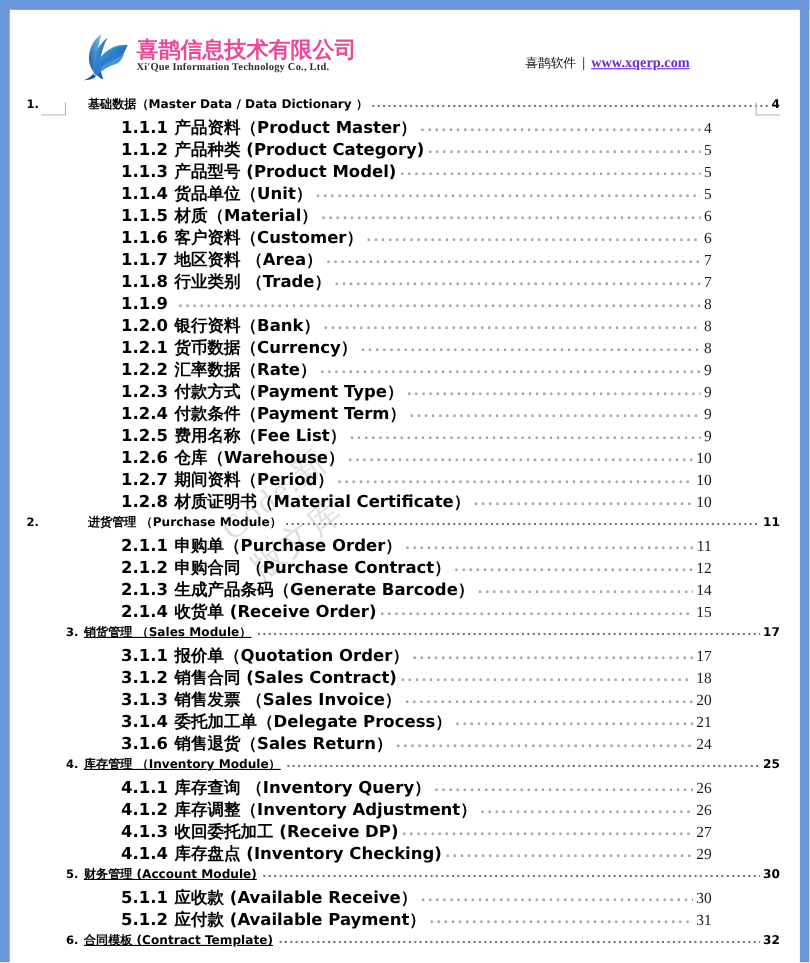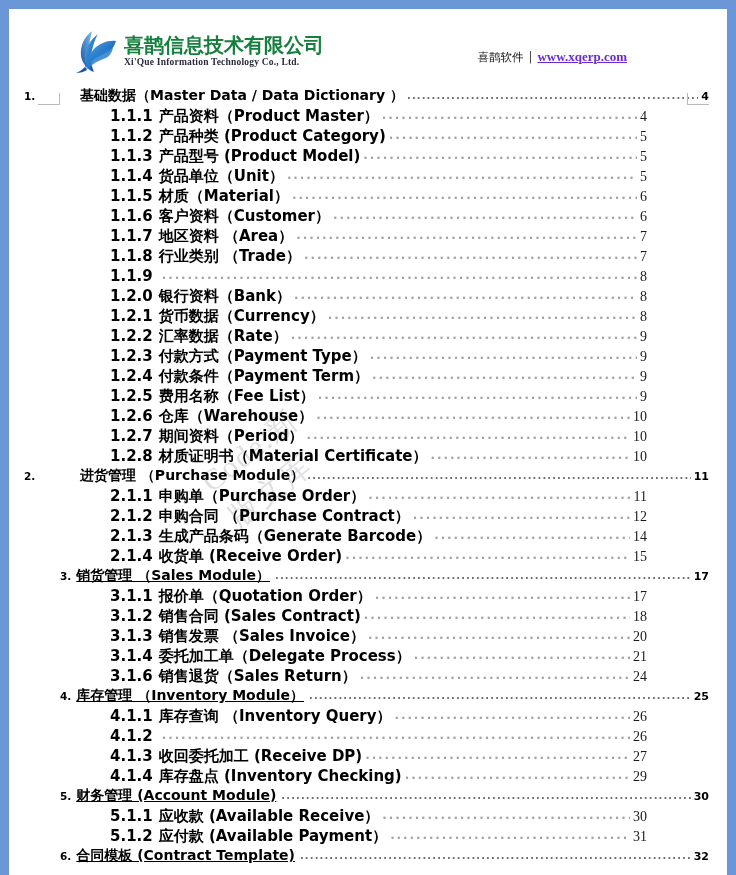--- a/index.html
+++ b/index.html
@@ -60,21 +60,21 @@
     display: flex;
     align-items: center;
     margin-left: 12px;
   }
   #logo-mark { width: 48px; height: 48px; flex: 0 0 48px; }
   #logo-text { margin-left: 4px; line-height: 1; }
   #logo-cn {
     font-family: "DejaVu Sans", "Liberation Sans", sans-serif;
     font-weight: bold;
     font-size: 20px;
-    color: #15803d;
+    color: #ec4899;
     letter-spacing: 0px;
     white-space: nowrap;
   }
   #logo-en {
     font-family: "Liberation Serif", "DejaVu Serif", serif;
     font-size: 9.5px;
     font-weight: bold;
     color: #2b2b3c;
     letter-spacing: 0.2px;
     margin-top: 3px;
@@ -140,21 +140,21 @@
 
   
   .lvl1 {
     font-family: "DejaVu Sans", "Liberation Sans", sans-serif;
     font-size: 10.5px;
     font-weight: bold;
     padding-right: 4px;
     height: 20px;
   }
   .lvl1 .toc-num   { min-width: 0; }
-  .lvl1 .toc-title { font-size: 14px; }
+  .lvl1 .toc-title { font-size: 11px; }
   .lvl1 .toc-page  { font-size: 11px; font-weight: bold; }
   .lvl1.indent-num .toc-num   { width: 56px; flex: 0 0 56px; }
   .lvl1.indent-num .toc-title { margin-left: 0; }
   .lvl1.flush .toc-num { margin-left: 36px; flex: 0 0 auto; padding-right: 5px; }
   .lvl1.flush .toc-title { padding-right: 2px; text-decoration: underline; }
   .lvl1 .toc-dots { position: relative; top: -1px; }
   .lvl1 .toc-dots::after { font-size: 10px; letter-spacing: 1.1px; color: #6f6f6f; }
 
   
   .lvl2 {
@@ -409,20 +409,21 @@
           <span class="toc-page">25</span>
         </div>
         <div class="toc-row lvl2">
           <span class="toc-num">4.1.1</span>
           <span class="toc-title">库存查询 （Inventory Query）</span>
           <span class="toc-dots"></span>
           <span class="toc-page">26</span>
         </div>
         <div class="toc-row lvl2">
           <span class="toc-num">4.1.2</span>
+          <span class="toc-title">库存调整（Inventory Adjustment）</span>
           <span class="toc-dots"></span>
           <span class="toc-page">26</span>
         </div>
         <div class="toc-row lvl2">
           <span class="toc-num">4.1.3</span>
           <span class="toc-title">收回委托加工 (Receive DP)</span>
           <span class="toc-dots"></span>
           <span class="toc-page">27</span>
         </div>
         <div class="toc-row lvl2">

